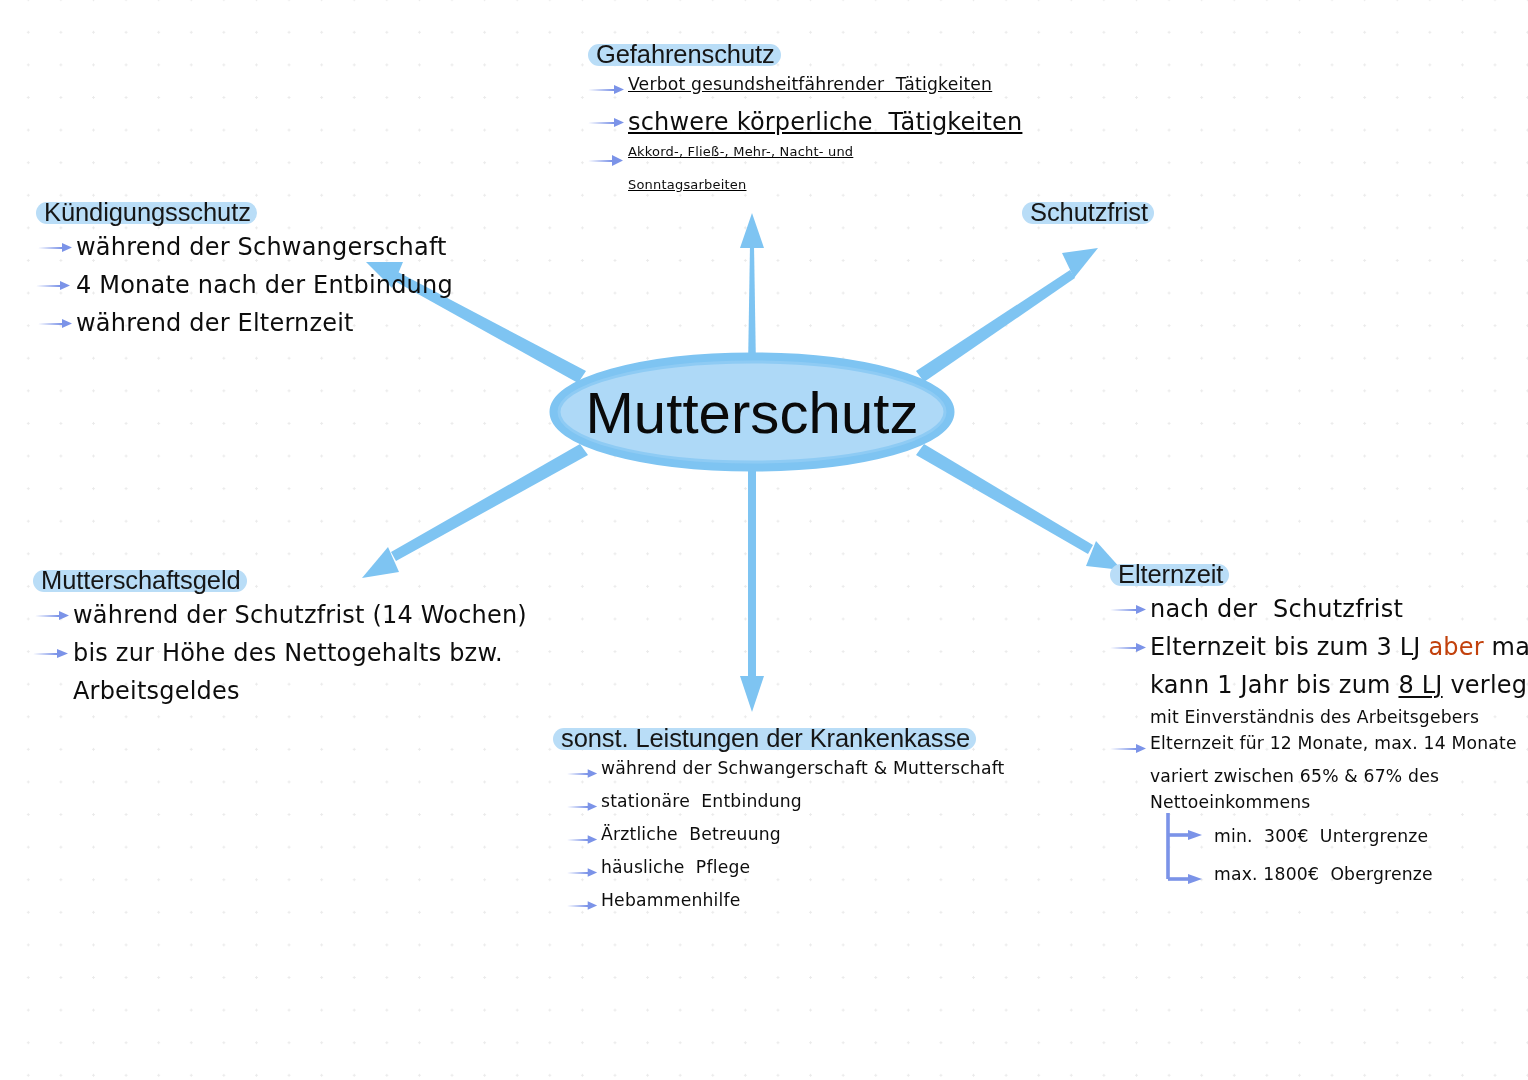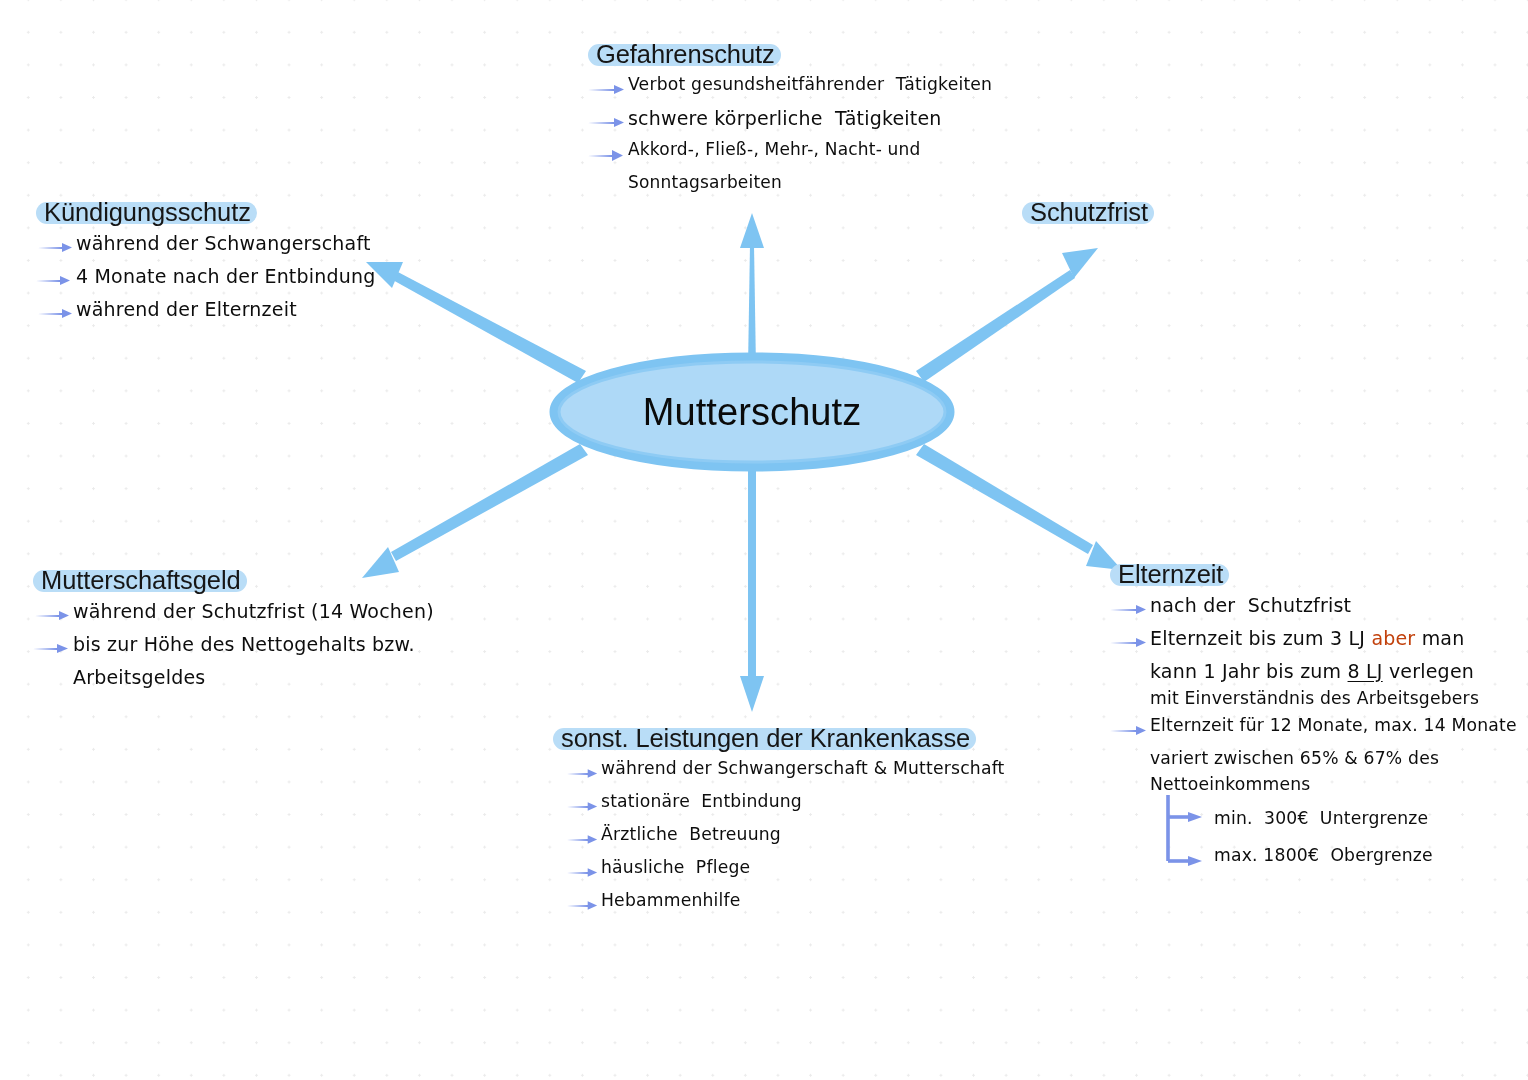--- a/index.html
+++ b/index.html
@@ -37,21 +37,21 @@
   
   .center-label {
     position: absolute;
     left: 556px;
     top: 362px;
     width: 392px;
     height: 100px;
     display: flex;
     align-items: center;
     justify-content: center;
-    font-size: 38px;
+    font-size: 58px;
     color: #0a0a0a;
     letter-spacing: 0.1px;
   }
 
   
   .branch {
     position: absolute;
   }
   .branch-title {
     display: inline-block;
@@ -87,48 +87,48 @@
     flex: 0 0 auto;
     width: 38px;
     height: 26px;
     margin-top: 5px;
     margin-right: 2px;
   }
   .bullet-arrow.narrow { width: 32px; }
 
   .hand {
     font-family: "DejaVu Sans", sans-serif;
-    font-size: 19px;
+    font-size: 24px;
     color: #0d0d0d;
     line-height: 1.52;
     letter-spacing: 0.2px;
     white-space: pre;
   }
   .hand.t16 { font-size: 17.2px; }
-  .hand.t19 { font-size: 17px; }
+  .hand.t19 { font-size: 13px; }
 
   .cont {
     padding-left: 40px;
   }
 
   .red { color: #c2410c; }
   .underline { text-decoration: underline; text-underline-offset: 3px; }
 
   
   .sub-row {
     display: flex;
     align-items: flex-start;
   }
   .elbow {
     flex: 0 0 auto;
   }
 
   
   #branch-kuendigungsschutz { left: 36px;   top: 198px;  width: 430px; }
-  #branch-gefahrenschutz    { left: 588px;  top: 40px;   width: 470px; }
+  #branch-gefahrenschutz    { left: 588px;  top: 40px;   width: 470px; text-decoration: underline; }
   #branch-schutzfrist       { left: 1022px; top: 198px;  width: 440px; }
   #branch-mutterschaftsgeld { left: 33px;   top: 566px;  width: 470px; }
   #branch-krankenkasse      { left: 553px;  top: 724px;  width: 470px; }
   #branch-elternzeit        { left: 1110px; top: 560px;  width: 420px; }
 
   .sub-list { margin-top: 1px; }
 </style>
 </head>
 <body>
 

